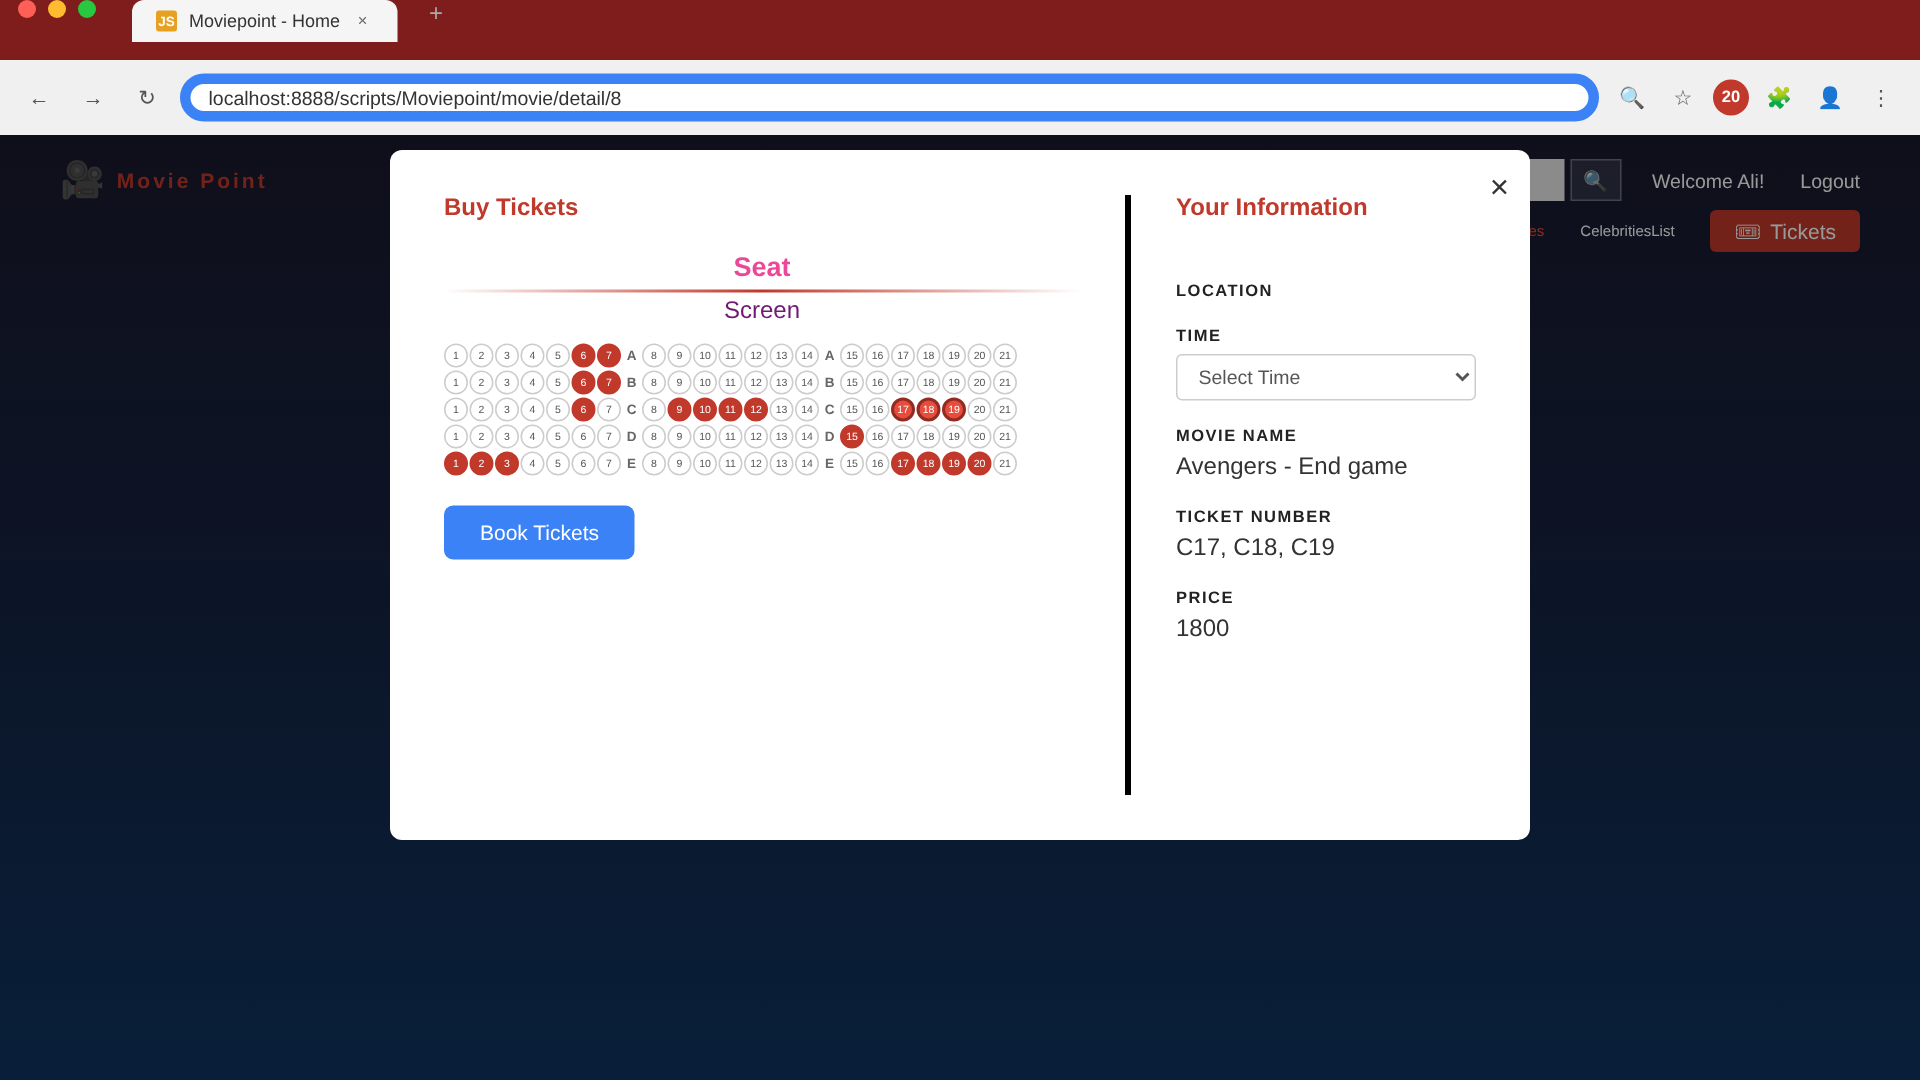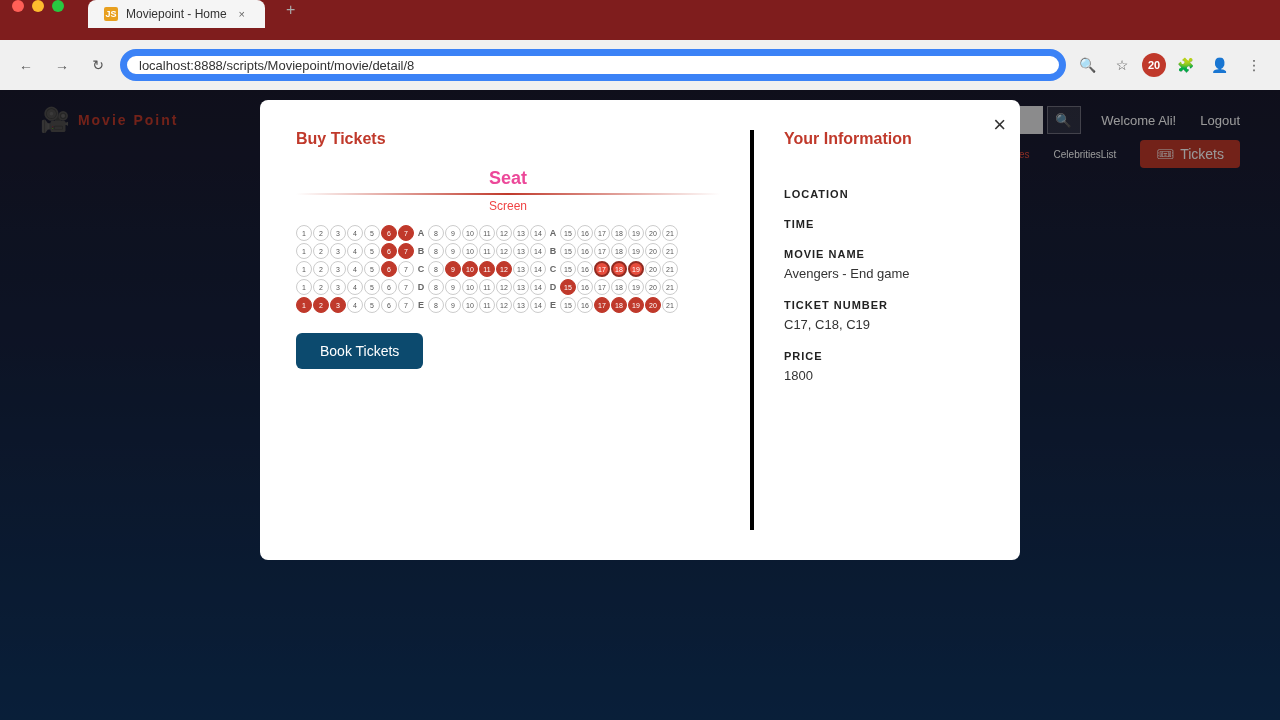--- a/index.html
+++ b/index.html
@@ -316,22 +316,22 @@
     .screen-container {
       text-align: center;
       margin-bottom: 12px;
     }
     .screen-line {
       height: 2px;
       background: linear-gradient(90deg, transparent, #c0392b, transparent);
       margin-bottom: 4px;
     }
     .screen-text {
-      font-size: 12px;
-      color: #ef4444;
+      font-size: 16px;
+      color: #701a75;
       margin-bottom: 8px;
     }
 
     
     .seat-grid {
       display: flex;
       flex-direction: column;
       gap: 2px;
       font-size: 9px;
     }
@@ -368,21 +368,21 @@
     .seat.selected {
       background: #e74c3c;
       color: white;
       border-color: #e74c3c;
       border: 2px solid #922b21;
     }
 
     
     .book-btn {
       margin-top: 20px;
-      background: #0c4a6e;
+      background: #3b82f6;
       color: white;
       border: none;
       padding: 10px 24px;
       border-radius: 6px;
       font-size: 14px;
       cursor: pointer;
     }
 
     
     .modal-right {
@@ -399,21 +399,21 @@
       margin-bottom: 18px;
     }
     .info-label {
       font-size: 11px;
       font-weight: 700;
       color: #222;
       letter-spacing: 1px;
       margin-bottom: 6px;
     }
     .info-value {
-      font-size: 13px;
+      font-size: 16px;
       color: #333;
     }
     .info-select {
       width: 100%;
       padding: 6px 10px;
       border: 1px solid #ccc;
       border-radius: 4px;
       font-size: 13px;
       color: #555;
       appearance: auto;
@@ -638,20 +638,27 @@
 
       <div class="modal-right">
         <div class="section-title-right">Your Information</div>
 
         <div class="info-field">
           <div class="info-label">LOCATION</div>
         </div>
 
         <div class="info-field">
           <div class="info-label">TIME</div>
+          <select class="info-select">
+            <option>Select Time</option>
+            <option>10:00 AM</option>
+            <option>1:00 PM</option>
+            <option>4:00 PM</option>
+            <option>7:00 PM</option>
+          </select>
         </div>
 
         <div class="info-field">
           <div class="info-label">MOVIE NAME</div>
           <div class="info-value">Avengers - End game</div>
         </div>
 
         <div class="info-field">
           <div class="info-label">TICKET NUMBER</div>
           <div class="info-value">C17, C18, C19</div>

